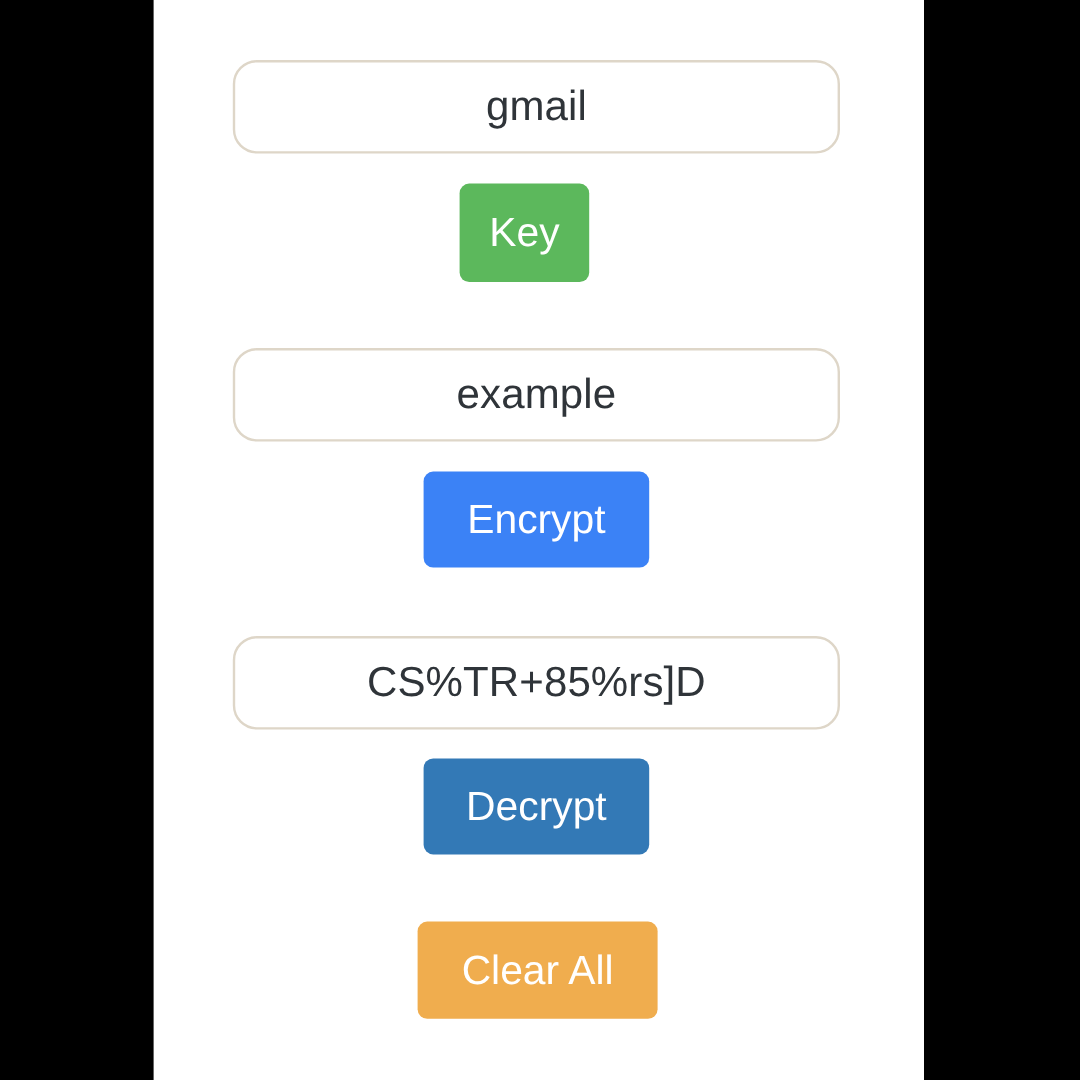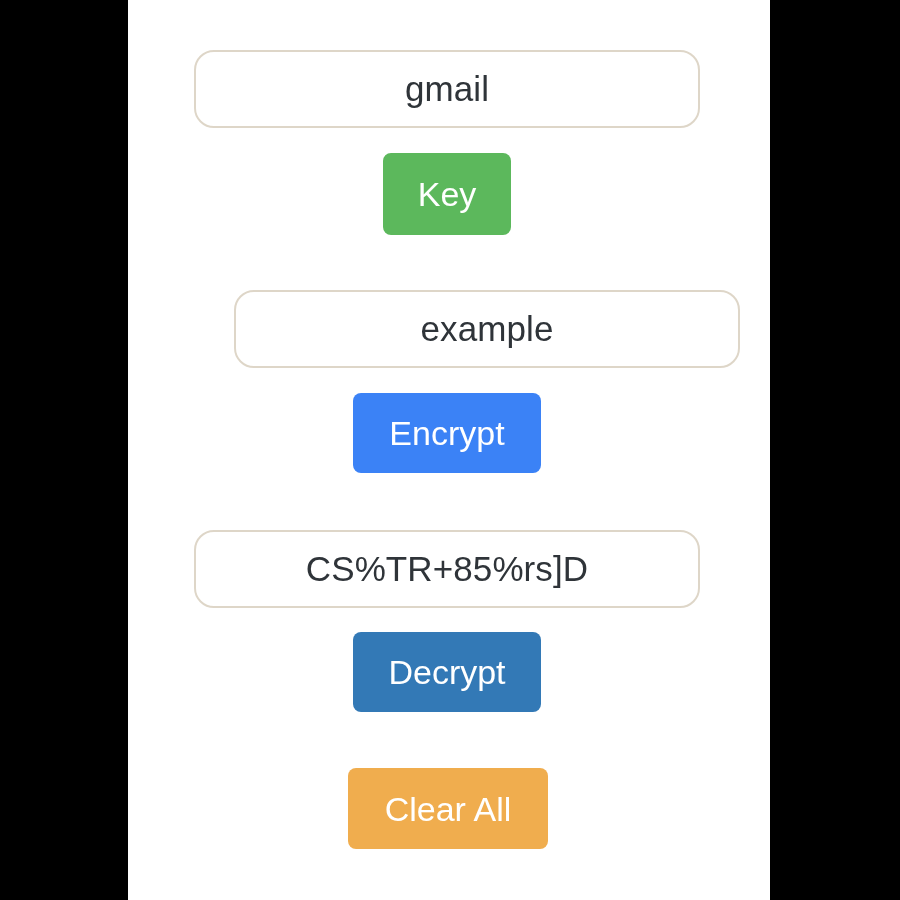--- a/index.html
+++ b/index.html
@@ -43,41 +43,41 @@
     align-items:center;
     justify-content:center;
     font-size:35px;
     color:#2f3439;
     font-family:"Liberation Sans", sans-serif;
     letter-spacing:0.1px;
     white-space:nowrap;
     overflow:hidden;
   }
   #field-key    { top:50px; }
-  #field-plain  { top:290px;margin-left:40px; }
+  #field-plain  { top:290px; }
   #field-cipher { top:530px; }
 
   
   .btn {
     position:absolute;
     display:flex;
     align-items:center;
     justify-content:center;
     border:none;
     border-radius:8px;
     color:#ffffff;
     font-size:34px;
     font-family:"Liberation Sans", sans-serif;
     cursor:pointer;
     line-height:1;
     white-space:nowrap;
   }
   #btn-key {
     left:255px; top:153px;       
-    width:128px; height:82px;
+    width:108px; height:82px;
     background:#5cb85c;
   }
   #btn-encrypt {
     left:225px; top:393px;       
     width:188px; height:80px;
     background:#3b82f6;
   }
   #btn-decrypt {
     left:225px; top:632px;
     width:188px; height:80px;

